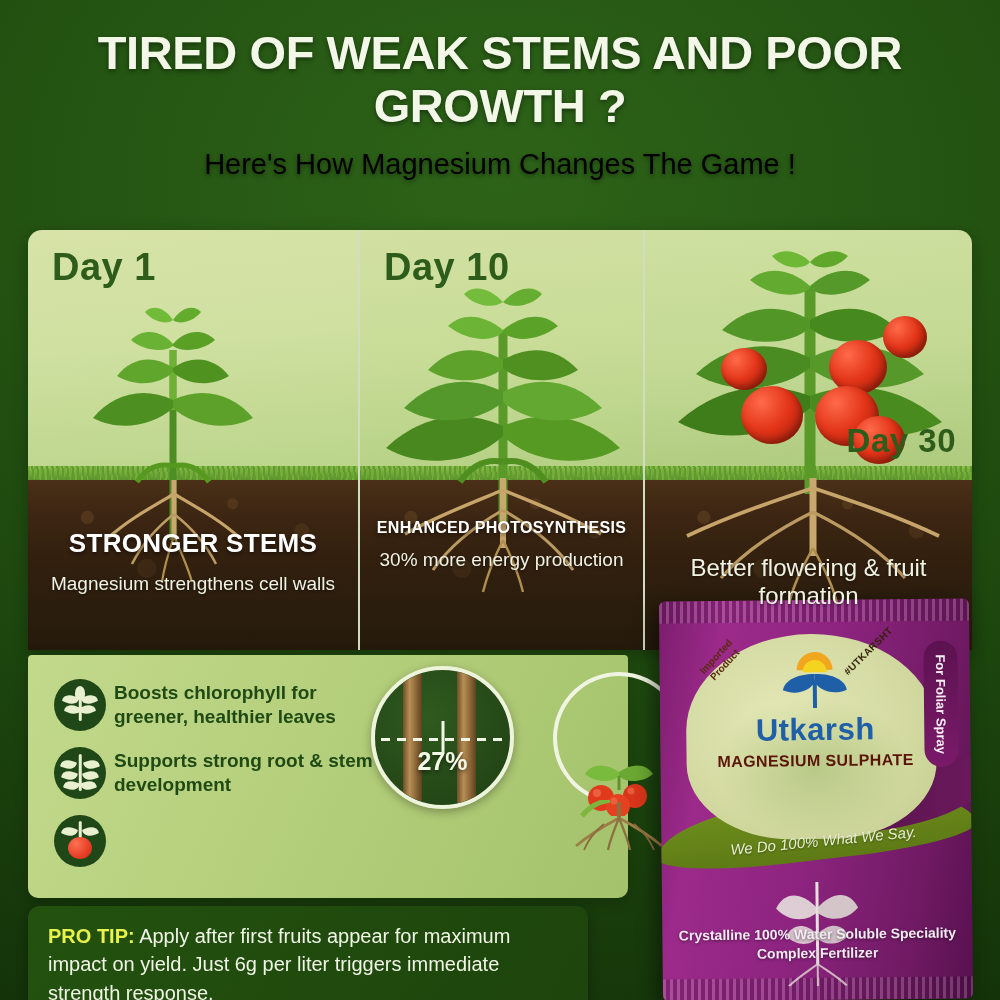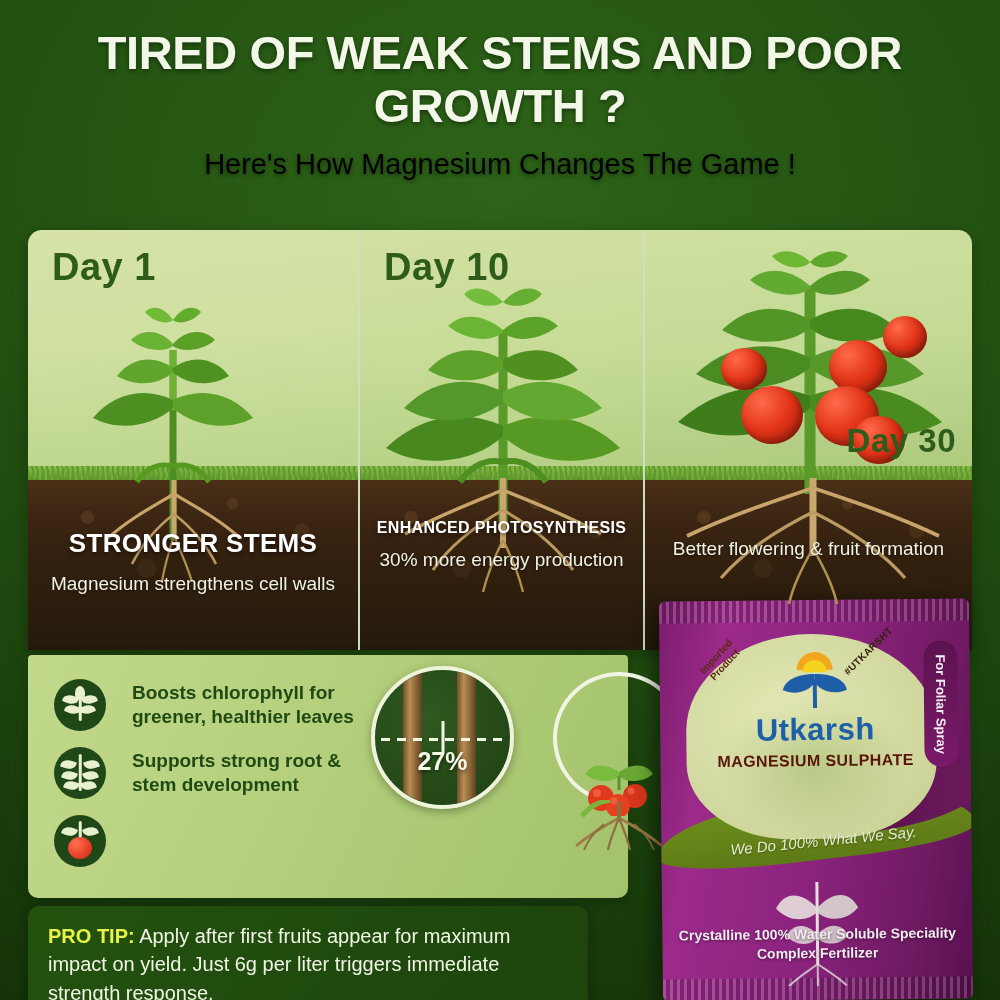--- a/index.html
+++ b/index.html
@@ -76,31 +76,31 @@
   }
 
   .caption { position:absolute; left:0; right:0; z-index:7; text-align:center; padding:0 10px; }
   .cap-title {
     color:#ffffff; font-weight:bold; letter-spacing:.3px;
     text-shadow:0 2px 4px rgba(0,0,0,.55);
   }
   .cap-sub { color:#f0f2e4; text-shadow:0 1px 3px rgba(0,0,0,.5); }
   .p1 .caption{ top:298px; } .p1 .cap-title{ font-size:26px; } .p1 .cap-sub{ font-size:19px; margin-top:12px; line-height:1.34; }
   .p2 .caption{ top:288px; } .p2 .cap-title{ font-size:16px; line-height:1.24; } .p2 .cap-sub{ font-size:19px; margin-top:11px; }
-  .p3 .caption{ top:300px; } .p3 .cap-title{ font-size:25px; } .p3 .cap-sub{ font-size:19px; margin-top:8px; }
+  .p3 .caption{ top:300px; } .p3 .cap-title{ font-size:25px; } .p3 .cap-sub{ font-size:24px; margin-top:24px; }
 
   
   .benefits {
     position:absolute; left:28px; top:655px; width:600px; height:243px;
     background:linear-gradient(115deg,#c2d98b 0%,#b2cd79 55%,#a3c26b 100%);
     border-radius:4px 4px 10px 10px;
     box-shadow:0 4px 14px rgba(0,0,0,.22);
   }
   .benefit-list { position:absolute; left:26px; top:16px; width:320px; }
-  .benefit { display:flex; align-items:center; gap:26px; height:68px; }
+  .benefit { display:flex; align-items:center; gap:8px; height:68px; }
   .b-icon {
     width:52px; height:52px; border-radius:50%; flex:none;
     background:#1f4717; position:relative;
   }
   .b-text { color:#1f4a14; font-weight:bold; font-size:19px; line-height:1.24; }
 
   
   .glyph-stem{ position:absolute; left:50%; top:22%; width:2.5px; height:58%;
     background:#e8f0cf; transform:translateX(-50%); border-radius:2px; }
   .glyph-leaf{ position:absolute; width:15px; height:9px; background:#e8f0cf;

